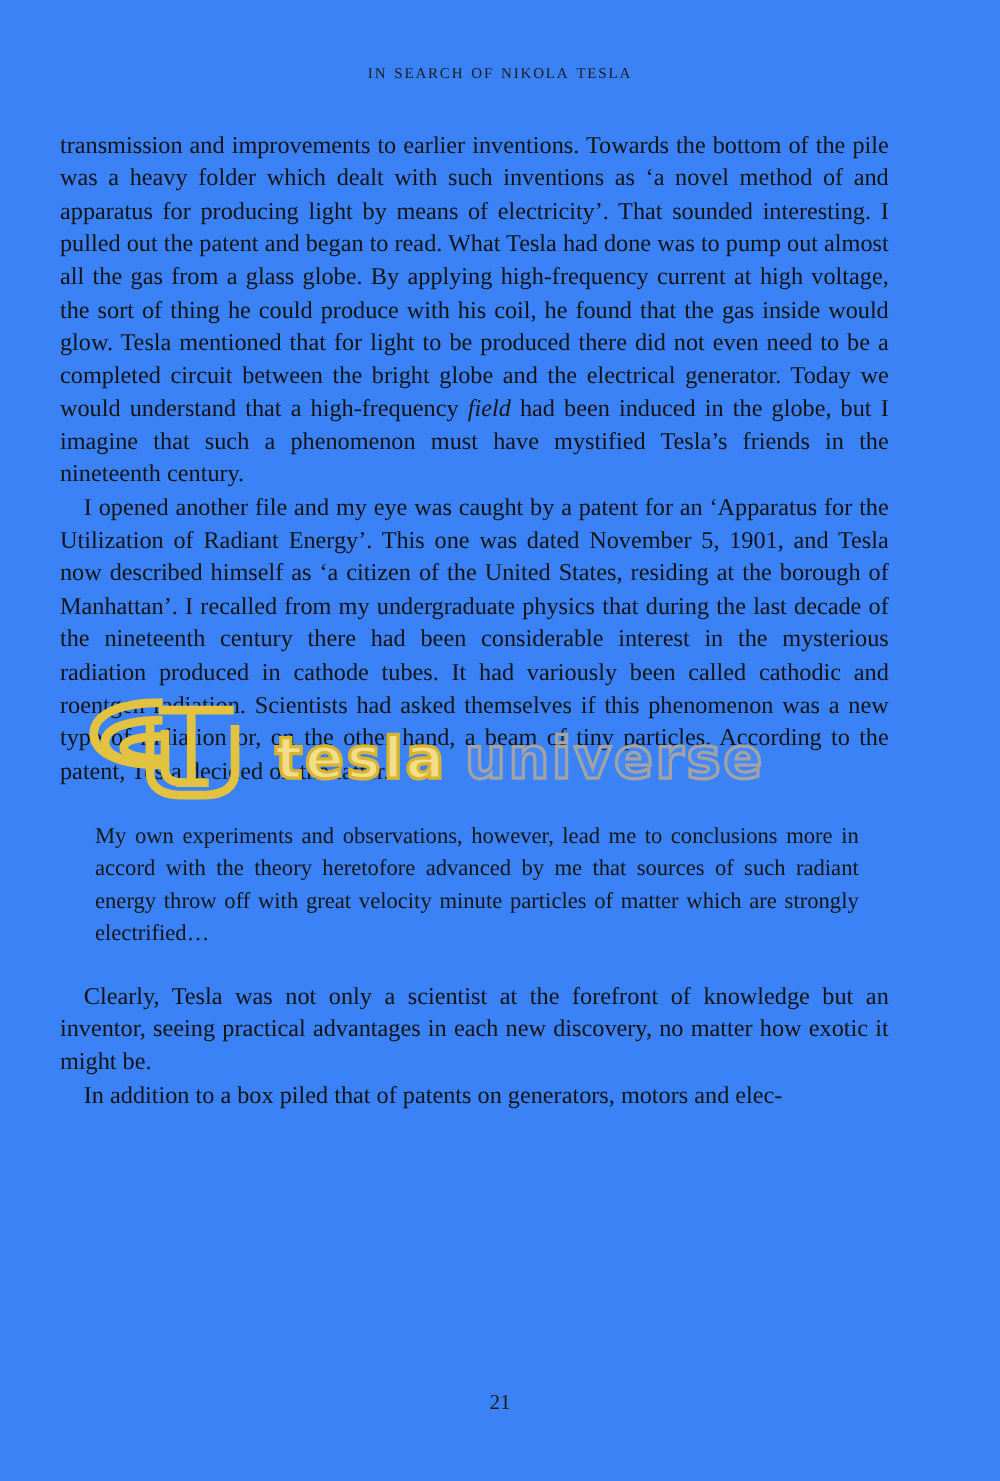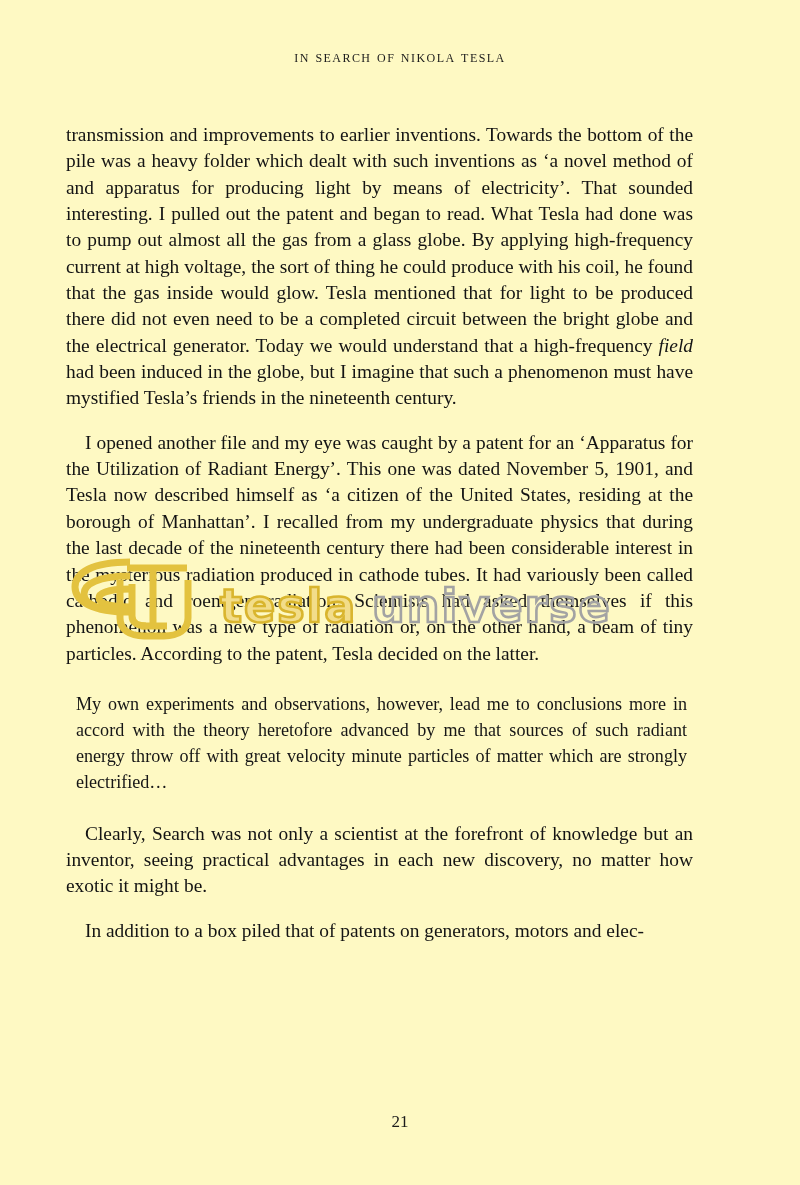--- a/index.html
+++ b/index.html
@@ -8,21 +8,21 @@
     background: #ffffff;
   }
   body {
     font-family: "Liberation Serif", "DejaVu Serif", serif;
     color: #1a1a1a;
   }
   .page {
     position: relative;
     width: 800px;
     height: 1185px;
-    background: #fef9c3;
+    background: #3b82f6;
     overflow: hidden;
   }
 
   
   .running-head {
     position: absolute;
     top: 47px;
     left: 0;
     width: 800px;
     text-align: center;
@@ -36,21 +36,21 @@
 
   
   .textblock {
     position: absolute;
     top: 104px;
     left: 48px;
     width: 663px;
   }
 
   p.body {
-    margin: 18px;
+    margin: 0;
     font-size: 19.4px;
     line-height: 26.35px;
     text-align: justify;
     text-justify: inter-word;
     -webkit-hyphens: none;
     hyphens: none;
     color: #141414;
   }
   p.body.indent {
     text-indent: 19px;
@@ -116,21 +116,21 @@
 
   <div class="textblock">
 
     <p class="body"><span>transmission and improvements to earlier inventions. Towards the bottom of the pile was a heavy folder which dealt with such inventions as ‘a novel method of and apparatus for producing light by means of electricity’. That sounded interesting. I pulled out the patent and began to read. What Tesla had done was to pump out almost all the gas from a glass globe. By applying high-frequency current at high voltage, the sort of thing he could produce with his coil, he found that the gas inside would glow. Tesla mentioned that for light to be produced there did not even need to be a completed circuit between the bright globe and the electrical generator. Today we would understand that a high-frequency </span><em>field</em><span> had been induced in the globe, but I imagine that such a phenomenon must have mystified Tesla’s friends in the nineteenth century.</span></p>
 
     <p class="body indent">I opened another file and my eye was caught by a patent for an ‘Apparatus for the Utilization of Radiant Energy’. This one was dated November 5, 1901, and Tesla now described himself as ‘a citizen of the United States, residing at the borough of Manhattan’. I recalled from my undergraduate physics that during the last decade of the nineteenth century there had been considerable interest in the mysterious radiation produced in cathode tubes. It had variously been called cathodic and roentgen radiation. Scientists had asked themselves if this phenomenon was a new type of radiation or, on the other hand, a beam of tiny particles. According to the patent, Tesla decided on the latter.</p>
 
     <blockquote class="quote">My own experiments and observations, however, lead me to conclusions more in accord with the theory heretofore advanced by me that sources of such radiant energy throw off with great velocity minute particles of matter which are strongly electrified…</blockquote>
 
 
-    <p class="body indent">Clearly, Search was not only a scientist at the forefront of knowledge but an inventor, seeing practical advantages in each new discovery, no matter how exotic it might be.</p>
+    <p class="body indent">Clearly, Tesla was not only a scientist at the forefront of knowledge but an inventor, seeing practical advantages in each new discovery, no matter how exotic it might be.</p>
 
     <p class="body indent">In addition to a box piled that of patents on generators, motors and elec-</p>
 
   </div>
 
   <div class="watermark">
     <svg viewBox="0 0 648 86" xmlns="http://www.w3.org/2000/svg" aria-hidden="true">
       <g>
 
         <g fill="none" stroke="#e3c23f" stroke-width="7" stroke-linejoin="miter" stroke-linecap="butt">

